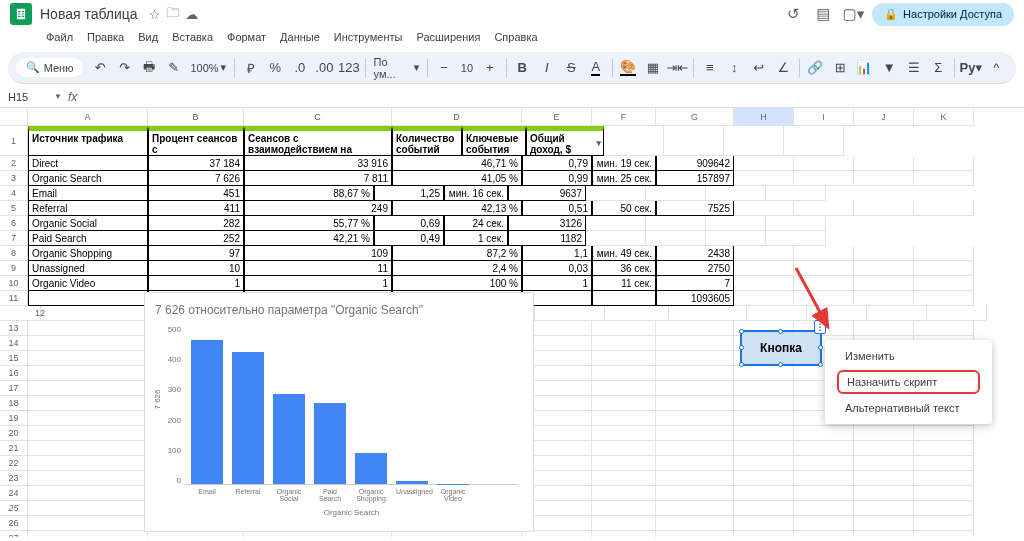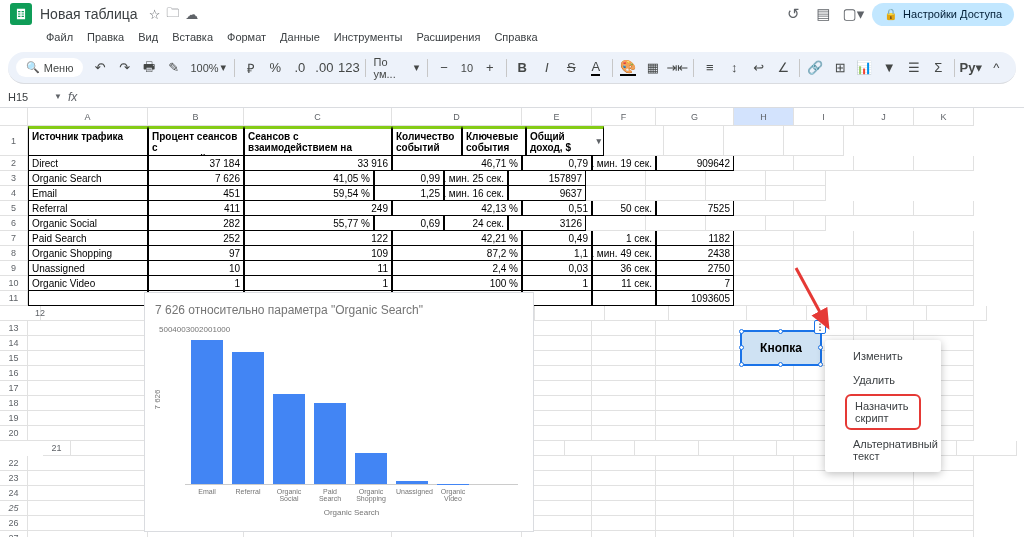--- a/index.html
+++ b/index.html
@@ -27,40 +27,40 @@
 .rowhdr{width:28px;background:#fff;border-right:1px solid #e1e1e1;border-bottom:1px solid #e1e1e1;text-align:center;font-size:9px;color:#5f6368;display:flex;align-items:center;justify-content:center}
 .colcell{border-right:1px solid #e1e1e1;border-bottom:1px solid #e1e1e1;text-align:center;font-size:9px;color:#5f6368;height:18px;display:flex;align-items:center;justify-content:center;background:#fff}
 .colcell.sel{background:#d3e3fd}
 .grid{display:flex;flex-direction:column}
 .row{display:flex;height:15px}
 .row.hdr{height:30px}
 .cell{border-right:1px solid #e1e1e1;border-bottom:1px solid #e1e1e1;padding:1px 3px;font-size:10px;color:#000;overflow:hidden;white-space:nowrap;display:flex;align-items:center}
 .row.hdr .cell{white-space:normal;line-height:1.1;font-weight:bold;align-items:flex-start;padding-top:2px}
 .cell.r{justify-content:flex-end}
 .cell.b{border:1px solid #000;border-top:none}
-.row:first-child .cell.b{border-top:3px solid #84cc16}
+.row:first-child .cell.b{border-top:5px solid #84cc16}
 .cA{width:120px}.cB{width:96px}.cC{width:148px}.cD{width:130px}.cE{width:70px}.cF{width:64px}.cG{width:78px}.cH{width:60px}.cI{width:60px}.cJ{width:60px}.cK{width:60px}
 .filtericon{position:absolute;right:2px;top:8px;font-size:9px;color:#5f6368}
 .chart{position:absolute;left:144px;top:184px;width:390px;height:240px;background:#fff;border:1px solid #dadce0;padding:10px}
 .charttitle{font-size:12px;color:#757575;margin-bottom:8px}
 .chartarea{position:relative;height:180px;margin-left:30px;margin-right:5px}
-.yaxis{position:absolute;left:-26px;top:0;height:160px;display:flex;flex-direction:row;justify-content:space-between;font-size:8px;color:#757575;text-align:right;width:22px}
+.yaxis{position:absolute;left:-26px;top:0;height:160px;display:flex;flex-direction:column;justify-content:space-between;font-size:8px;color:#757575;text-align:right;width:22px}
 .ylabel{position:absolute;left:-38px;top:70px;transform:rotate(-90deg);font-size:8px;color:#757575}
 .bars{display:flex;align-items:flex-end;height:160px;gap:9px;padding:0 6px;border-bottom:1px solid #ccc}
 .bar{width:32px;background:#4285f4}
 .xlabels{display:flex;gap:9px;padding:0 6px;margin-top:3px}
 .xlabel{width:32px;font-size:7px;color:#757575;text-align:center;line-height:1}
 .xtitle{text-align:center;font-size:8px;color:#757575;margin-top:6px}
 .button-shape{position:absolute;left:740px;top:222px;width:82px;height:36px;background:#cfe2f3;border:2px solid #1a73e8;display:flex;align-items:center;justify-content:center;font-size:12px;font-weight:bold;color:#000}
 .handle{position:absolute;width:5px;height:5px;background:#fff;border:1px solid #1a73e8;border-radius:50%}
 .h1{left:-3px;top:-3px}.h2{right:-3px;top:-3px}.h3{left:-3px;bottom:-3px}.h4{right:-3px;bottom:-3px}
 .h5{left:50%;top:-3px;margin-left:-3px}.h6{left:50%;bottom:-3px;margin-left:-3px}
 .h7{left:-3px;top:50%;margin-top:-3px}.h8{right:-3px;top:50%;margin-top:-3px}
 .shapemenu{position:absolute;right:-6px;top:-12px;width:12px;height:14px;border:1px solid #1a73e8;background:#fff;border-radius:2px;display:flex;align-items:center;justify-content:center;font-size:9px;color:#5f6368}
-.ctxmenu{position:absolute;left:825px;top:232px;width:116px;background:#fff;box-shadow:0 2px 8px rgba(0,0,0,.25);border-radius:3px;padding:4px 16px;z-index:100}
+.ctxmenu{position:absolute;left:825px;top:232px;width:167px;background:#fff;box-shadow:0 2px 8px rgba(0,0,0,.25);border-radius:3px;padding:4px 8px;z-index:100}
 .ctxitem{padding:6px 12px;font-size:11px;color:#3c4043;cursor:pointer}
 .ctxitem.hl{border:2px solid #e53935;border-radius:6px;margin:2px 4px;padding:4px 8px}
 .arrow{position:absolute;left:786px;top:155px;z-index:99}
 </style>
 </head>
 <body>
 
 <div class="titlebar">
   <div class="logo">
       <svg viewBox="0 0 24 24">
@@ -196,34 +196,35 @@
         <div class="cell b cG r">909642</div>
         <div class="cell cH"></div>
         <div class="cell cI"></div>
         <div class="cell cJ"></div>
         <div class="cell cK"></div>
       </div>
       <div class="row">
         <div class="rowhdr" style="height: 100%;">3</div>
         <div class="cell b cA">Organic Search</div>
         <div class="cell b cB r">7 626</div>
+        <div class="cell b cC r">7 811</div>
         <div class="cell b cD r">41,05 %</div>
         <div class="cell b cE r">0,99</div>
         <div class="cell b cF r">1 мин. 25 сек.</div>
         <div class="cell b cG r">157897</div>
         <div class="cell cH"></div>
         <div class="cell cI"></div>
         <div class="cell cJ"></div>
         <div class="cell cK"></div>
       </div>
       <div class="row">
         <div class="rowhdr" style="height: 100%;">4</div>
         <div class="cell b cA">Email</div>
         <div class="cell b cB r">451</div>
-        <div class="cell b cD r">59,54 %</div>
+        <div class="cell b cD r">88,67 %</div>
         <div class="cell b cE r">1,25</div>
         <div class="cell b cF r">1 мин. 16 сек.</div>
         <div class="cell b cG r">9637</div>
         <div class="cell cH"></div>
         <div class="cell cI"></div>
         <div class="cell cJ"></div>
         <div class="cell cK"></div>
       </div>
       <div class="row">
         <div class="rowhdr" style="height: 100%;">5</div>
@@ -249,21 +250,20 @@
         <div class="cell b cG r">3126</div>
         <div class="cell cH"></div>
         <div class="cell cI"></div>
         <div class="cell cJ"></div>
         <div class="cell cK"></div>
       </div>
       <div class="row">
         <div class="rowhdr" style="height: 100%;">7</div>
         <div class="cell b cA">Paid Search</div>
         <div class="cell b cB r">252</div>
-        <div class="cell b cC r">122</div>
         <div class="cell b cD r">42,21 %</div>
         <div class="cell b cE r">0,49</div>
         <div class="cell b cF r">1 сек.</div>
         <div class="cell b cG r">1182</div>
         <div class="cell cH"></div>
         <div class="cell cI"></div>
         <div class="cell cJ"></div>
         <div class="cell cK"></div>
       </div>
       <div class="row">
@@ -442,21 +442,21 @@
         <div class="cell cD"></div>
         <div class="cell cE"></div>
         <div class="cell cF"></div>
         <div class="cell cG"></div>
         <div class="cell cH"></div>
         <div class="cell cI"></div>
         <div class="cell cJ"></div>
         <div class="cell cK"></div>
       </div>
       <div class="row">
-        <div class="rowhdr" style="height: 100%; margin-left: 43px;">21</div>
+        <div class="rowhdr" style="height: 100%;">21</div>
         <div class="cell cA"></div>
         <div class="cell cB"></div>
         <div class="cell cC"></div>
         <div class="cell cD"></div>
         <div class="cell cE"></div>
         <div class="cell cF"></div>
         <div class="cell cG"></div>
         <div class="cell cH"></div>
         <div class="cell cI"></div>
         <div class="cell cJ"></div>
@@ -599,17 +599,16 @@
     <defs>
         <marker id="ah" markerWidth="8" markerHeight="8" refX="6" refY="3" orient="auto">
           <path d="M0,0 L7,3 L0,6 Z" fill="#e53935"></path>
         </marker>
       </defs>
     <line x1="10" y1="5" x2="42" y2="64" stroke="#e53935" stroke-width="3" marker-end="url(#ah)"></line>
   </svg>
 
   <div class="ctxmenu" id="ctxmenu">
       <div class="ctxitem">Изменить</div>
-      <div class="ctxitem">Удалить</div>
       <div class="ctxitem hl">Назначить скрипт</div>
       <div class="ctxitem">Альтернативный текст</div>
     </div>
 </div>
 
 </body></html>

